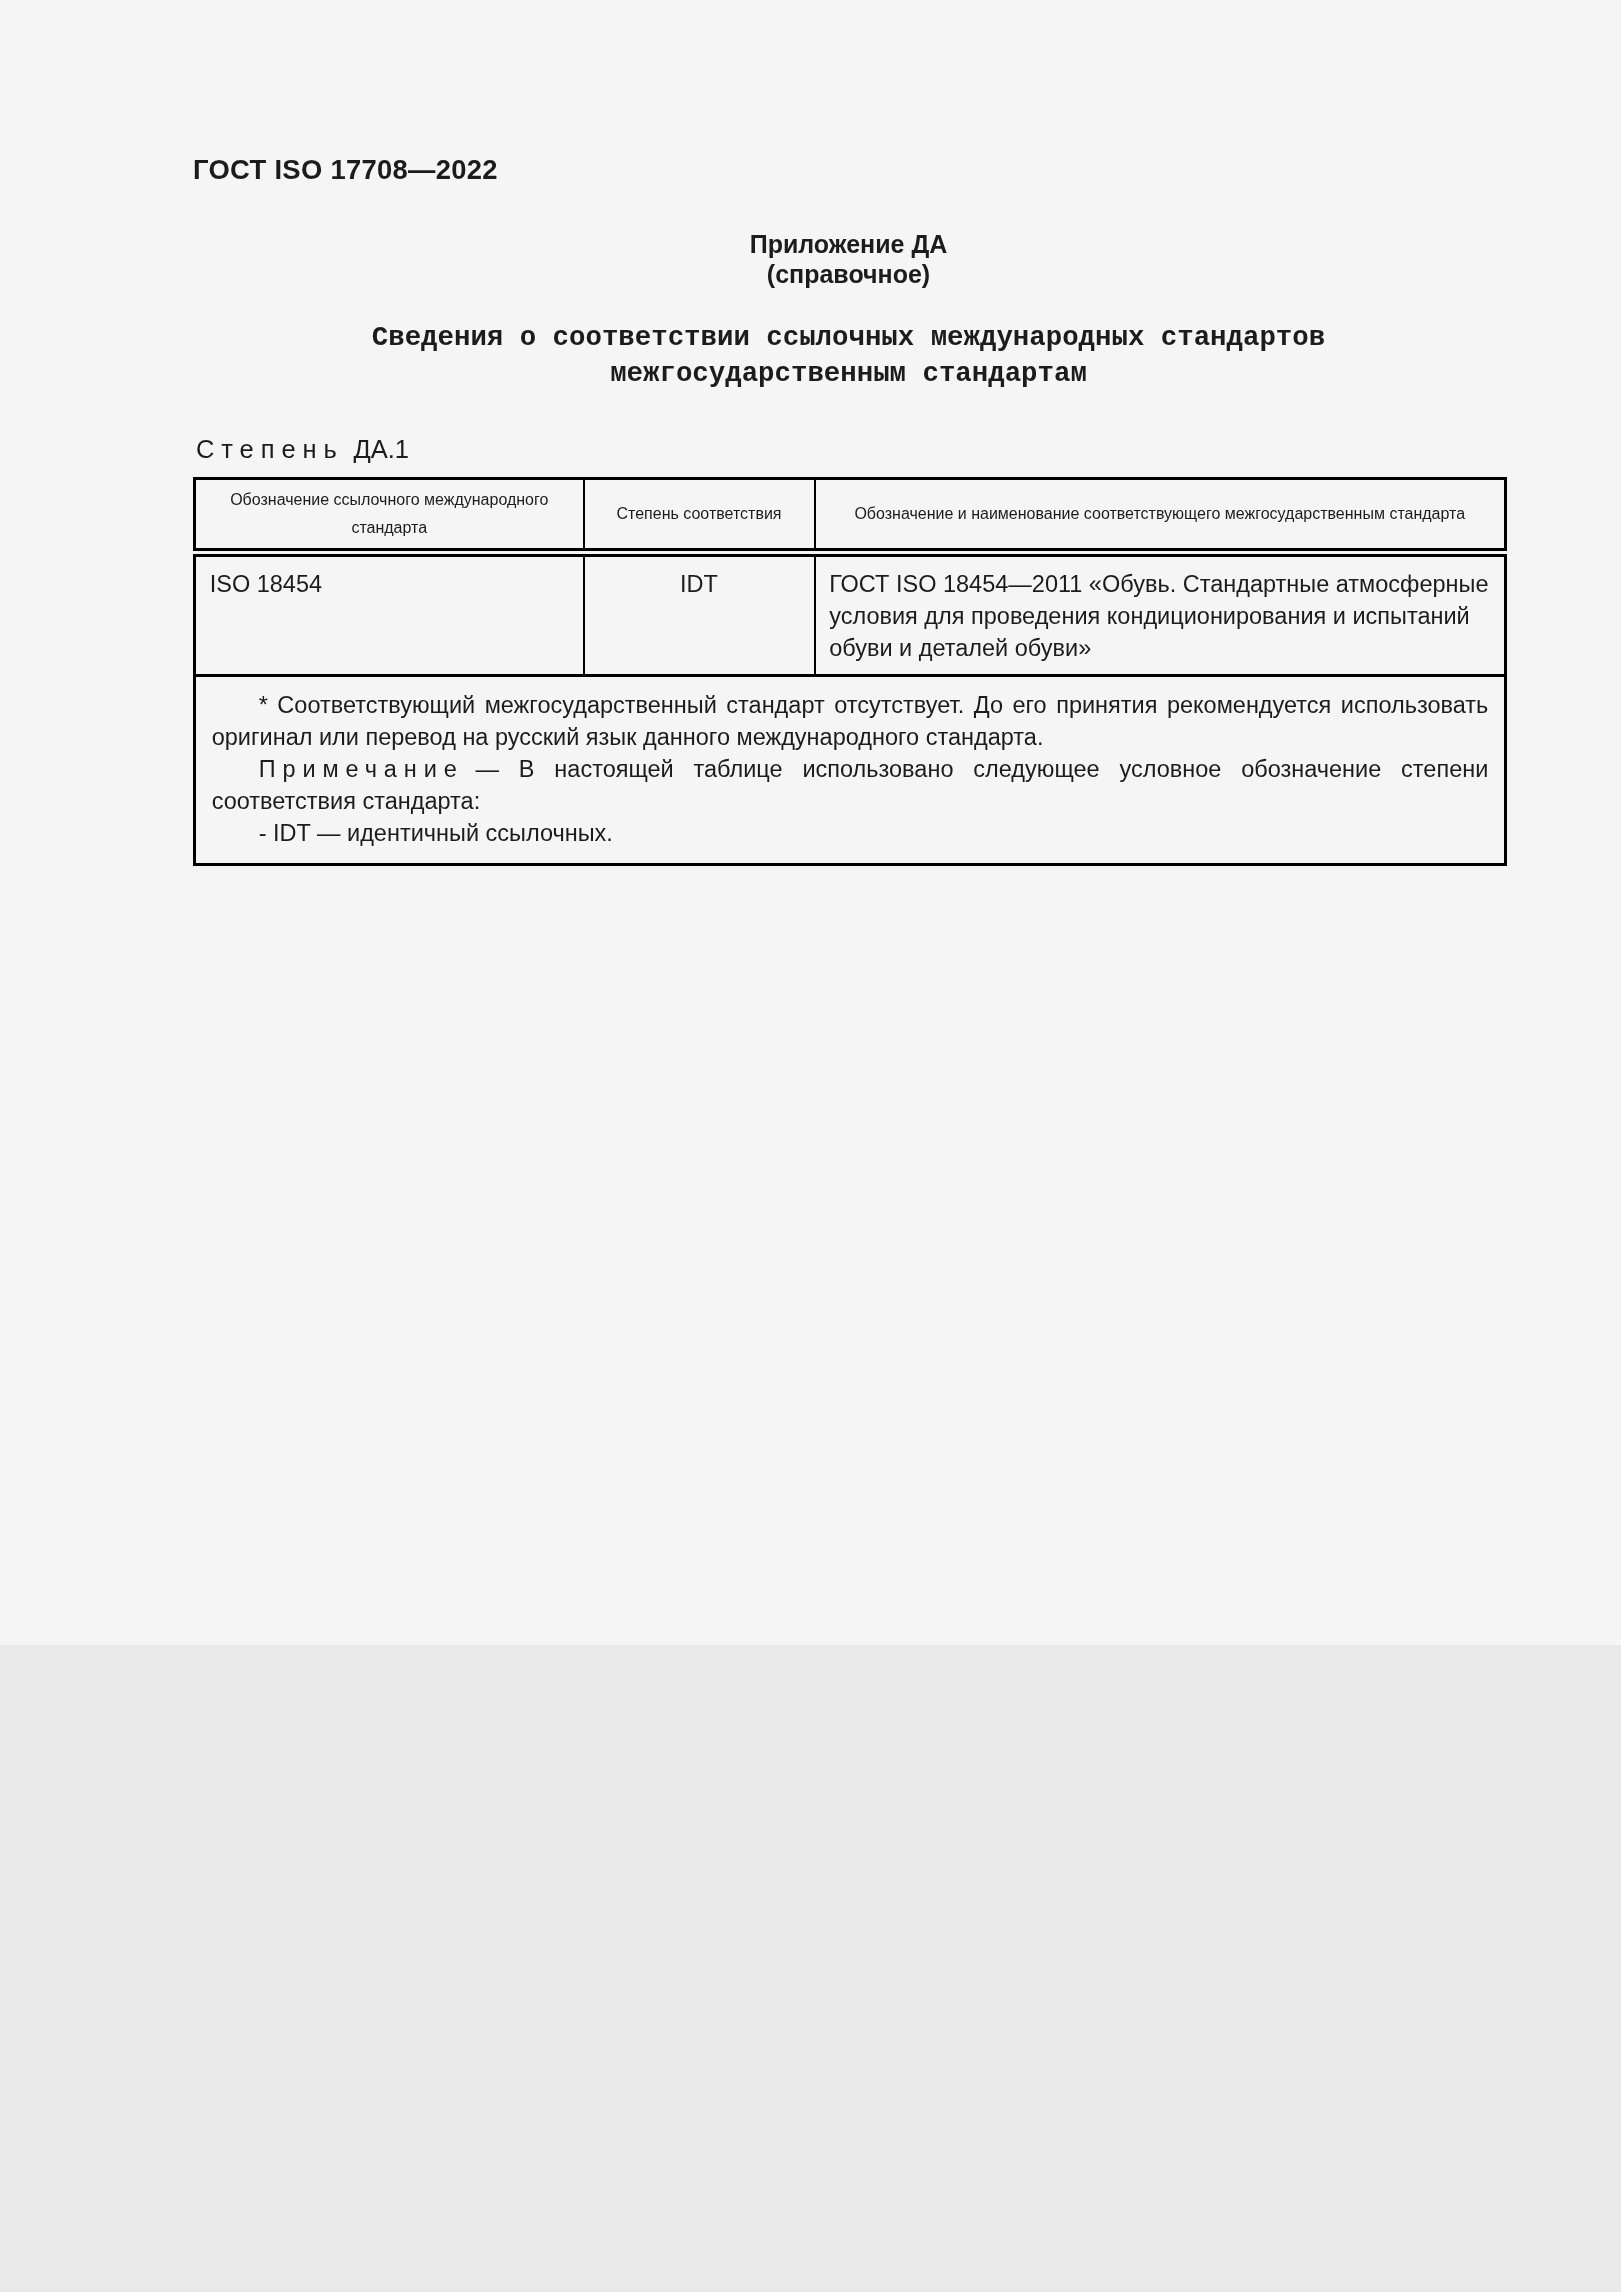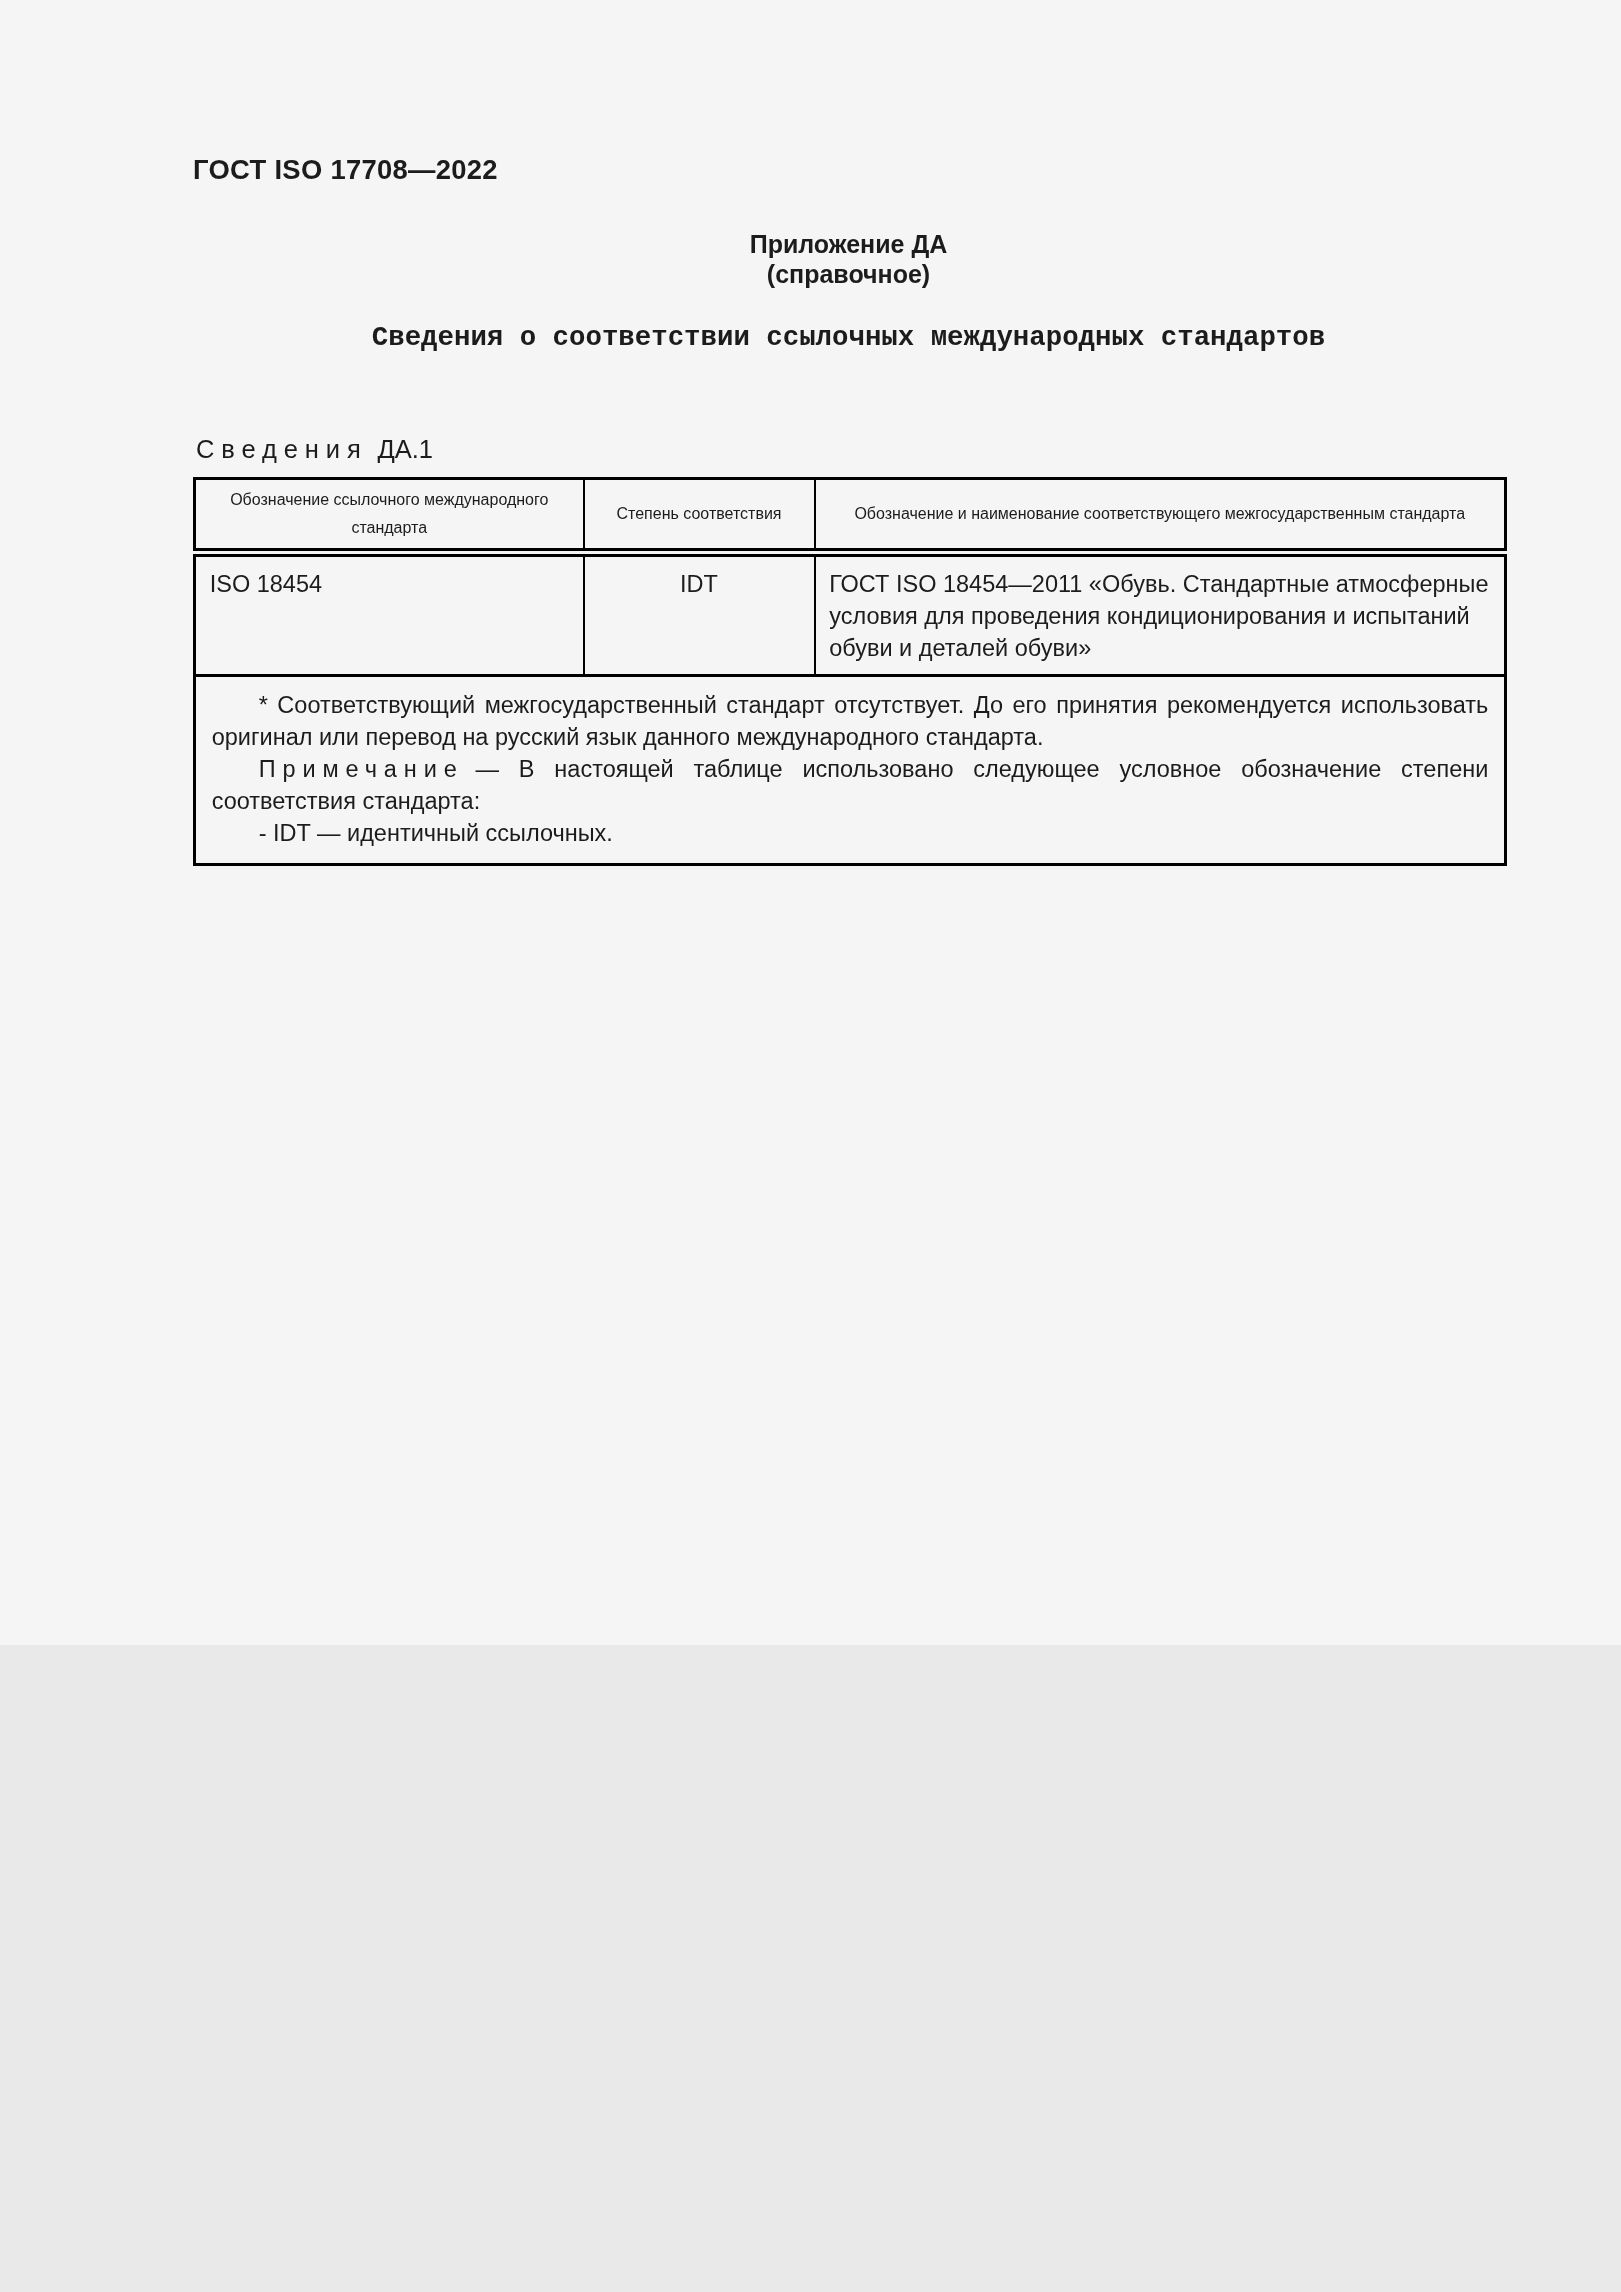--- a/index.html
+++ b/index.html
@@ -133,24 +133,25 @@
 
   <div class="doc-header">ГОСТ ISO 17708—2022</div>
 
   <div class="appendix-block">
     <div>Приложение ДА</div>
     <div>(справочное)</div>
   </div>
 
   <div class="main-title">
     <div>Сведения о соответствии ссылочных международных стандартов</div>
+    <div>межгосударственным стандартам</div>
   </div>
 
   <div class="table-label">
-    <span class="spaced">Сведения</span><span>ДА.1</span>
+    <span class="spaced">Степень</span><span>ДА.1</span>
   </div>
 
   <table class="corr-table">
     <colgroup>
       <col class="c1">
         <col class="c2">
         <col class="c3">
     </colgroup>
     <thead>
       <tr>

